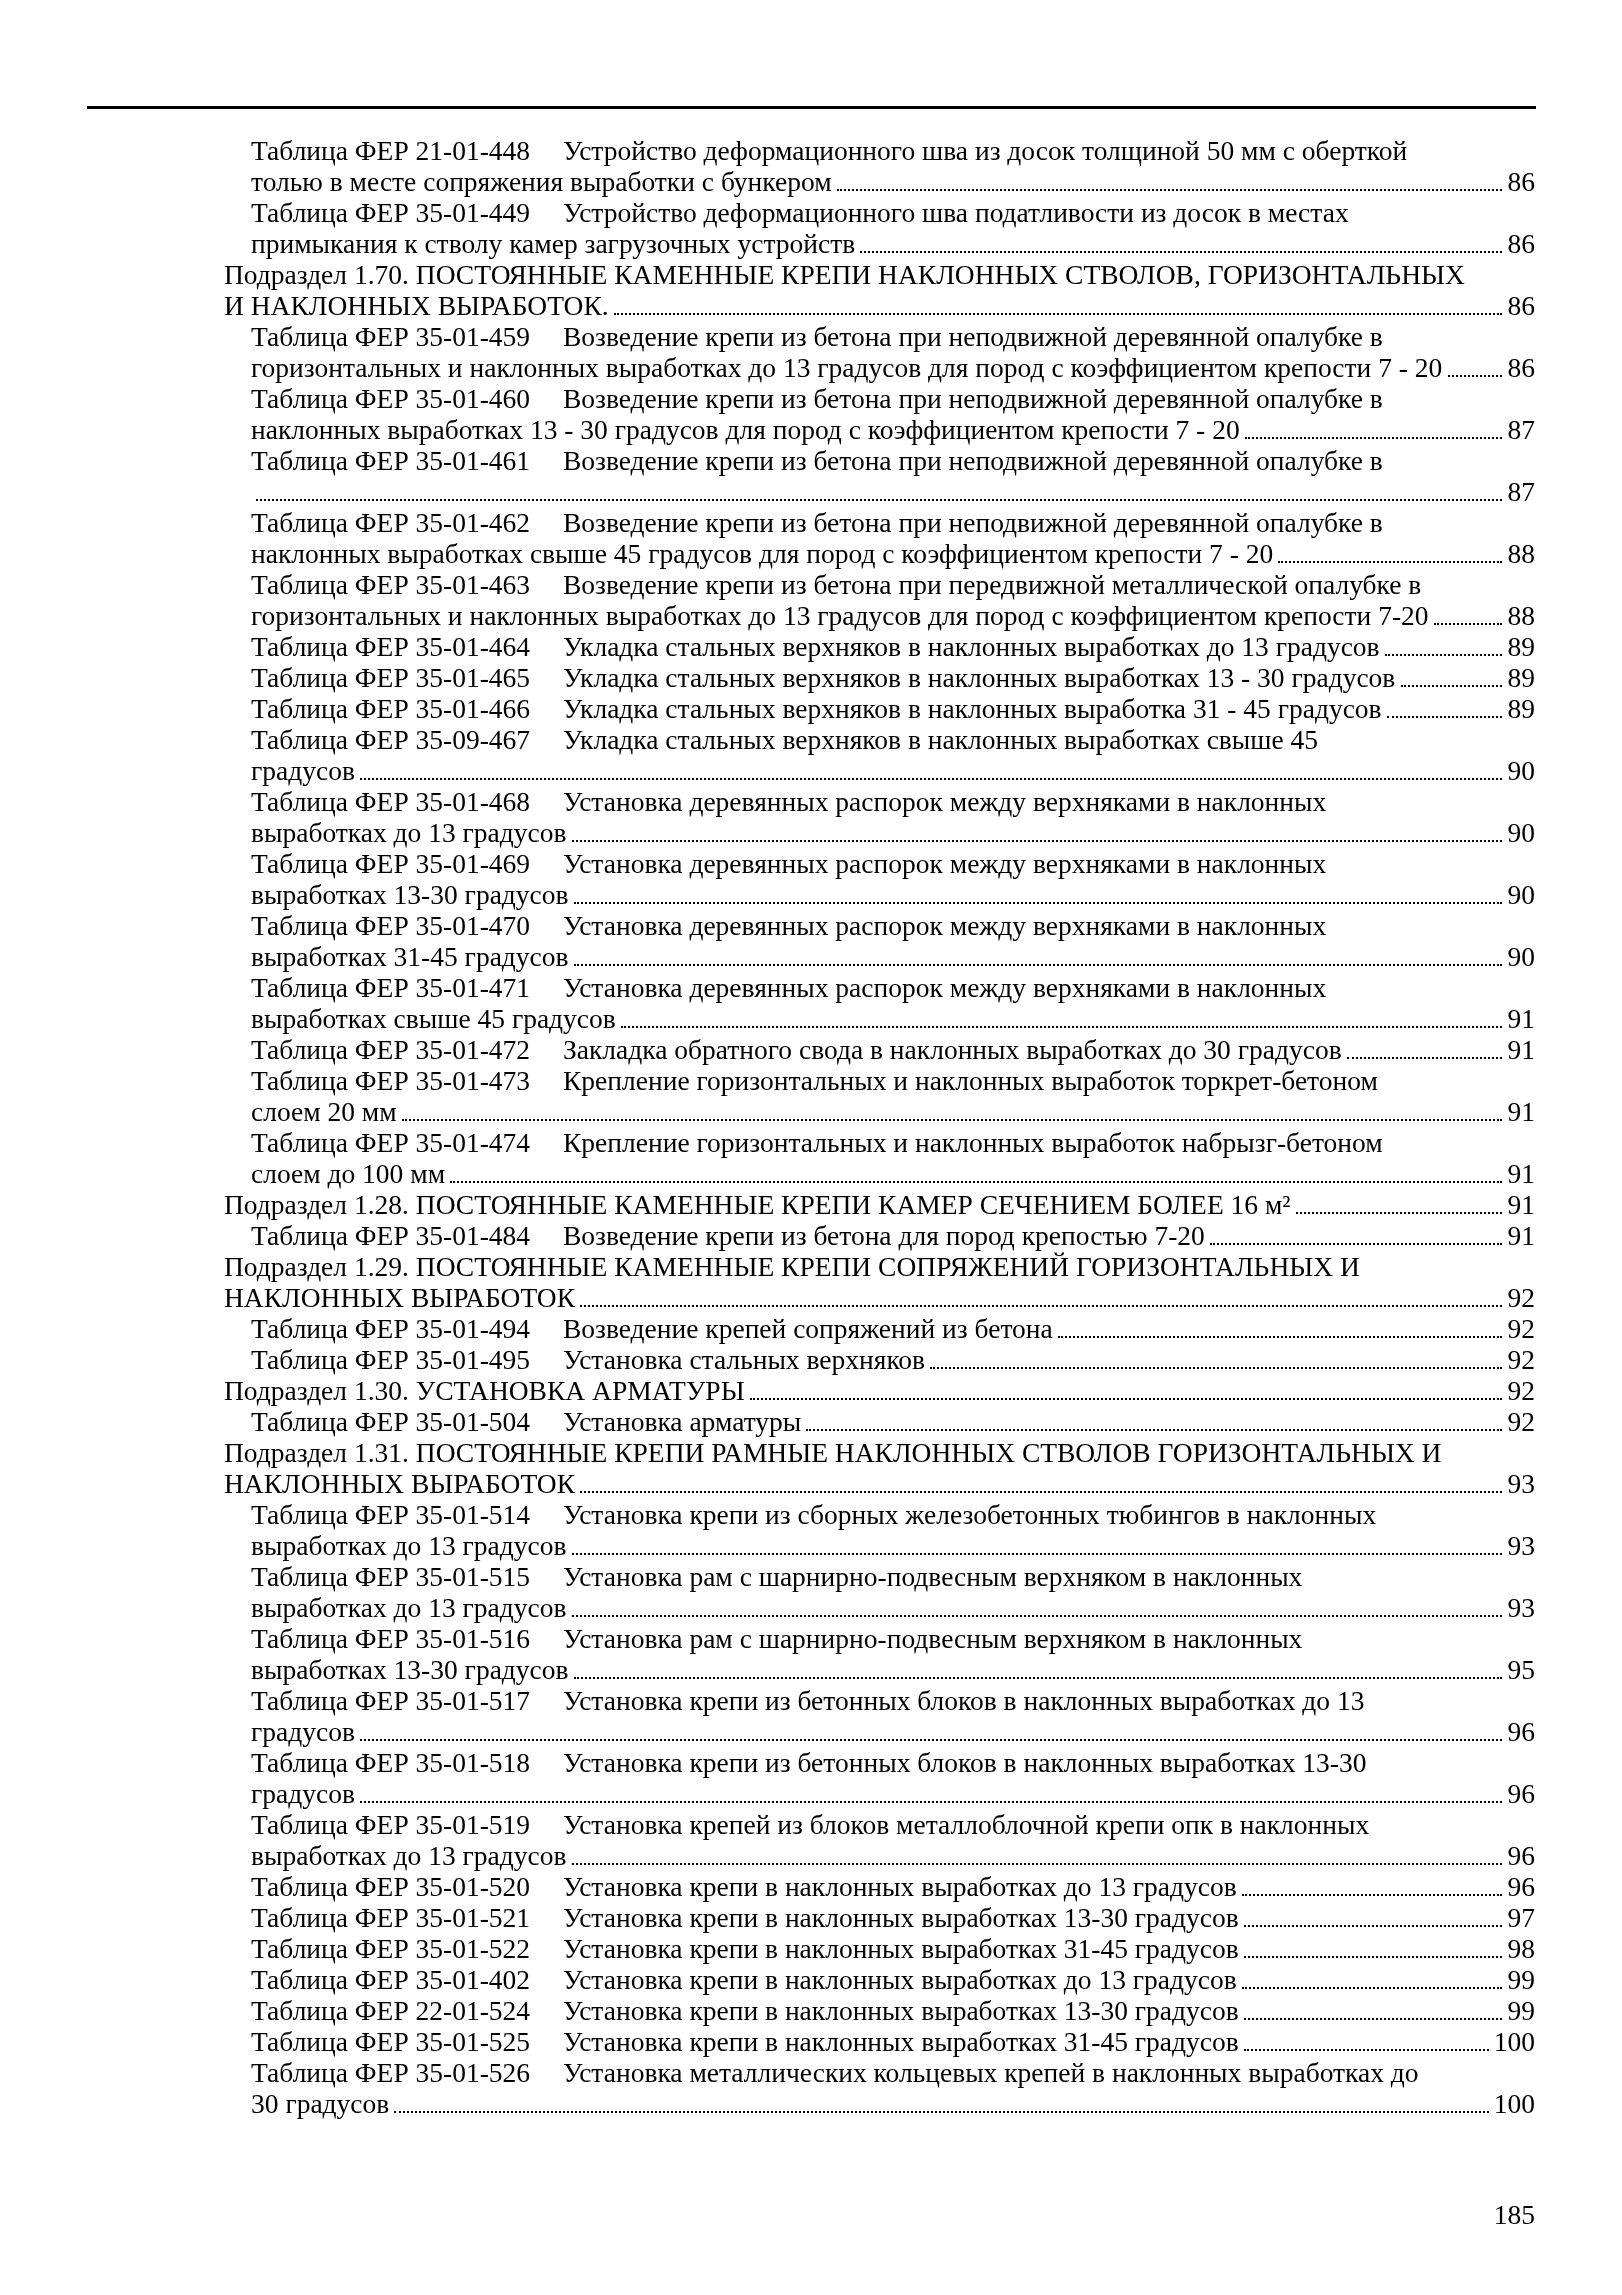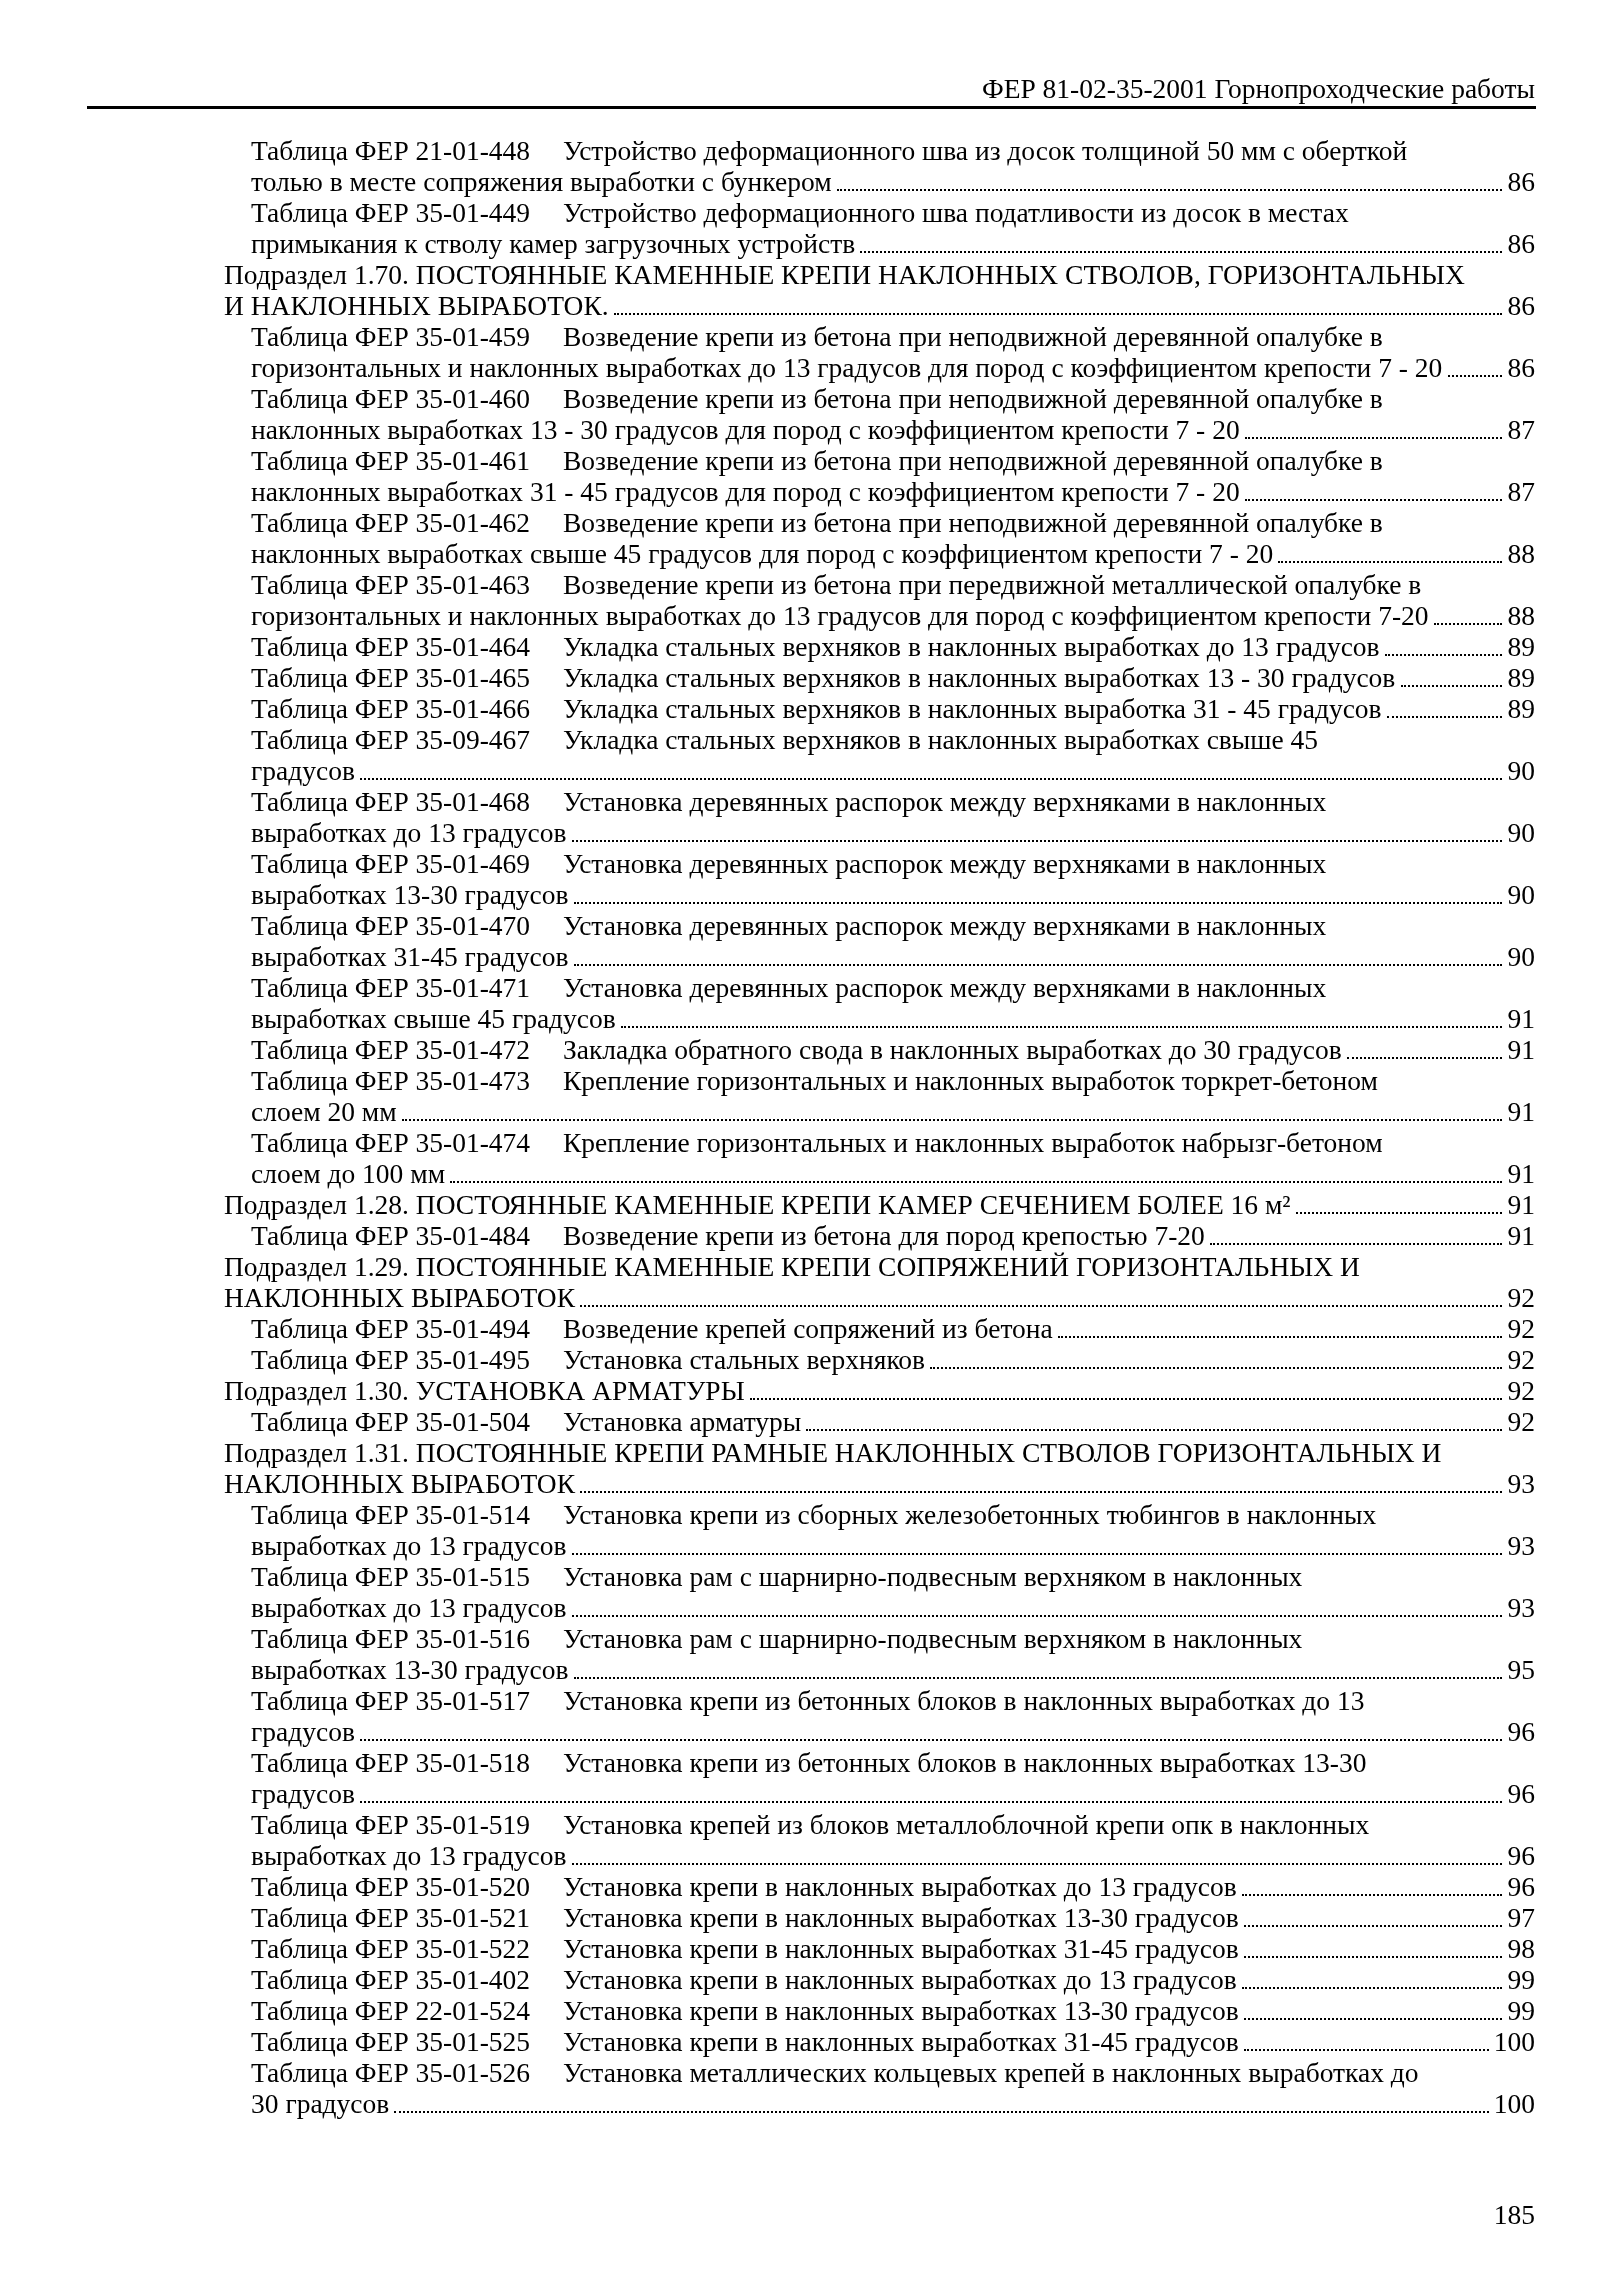--- a/index.html
+++ b/index.html
@@ -52,21 +52,20 @@
   .footer-pageno {
     position:absolute;
     top:2199px; right:88px;
     height:31px; line-height:31px;font-family:Liberation Serif, serif;
   }
 </style>
 </head>
 <body>
 
 <div class="page">
-  <div class="header-title">ФЕР 81-02-35-2001 Горнопроходческие работы</div>
   <div class="header-rule"></div>
   <div class="toc" id="toc">
       <div class="row indented">
         <span class="label">Таблица ФЕР 21-01-448</span>
         <span class="txt">Устройство деформационного шва из досок толщиной 50 мм с оберткой</span>
       </div>
       <div class="row indented">
         <span class="txt">толью в месте сопряжения выработки с бункером</span>
         <div class="leader"></div>
         <span class="pageno">86</span>
@@ -104,21 +103,20 @@
       <div class="row indented">
         <span class="txt">наклонных выработках 13 - 30 градусов для пород с коэффициентом крепости 7 - 20</span>
         <div class="leader"></div>
         <span class="pageno">87</span>
       </div>
       <div class="row indented">
         <span class="label">Таблица ФЕР 35-01-461</span>
         <span class="txt">Возведение крепи из бетона при неподвижной деревянной опалубке в</span>
       </div>
       <div class="row indented">
-        <span class="txt">наклонных выработках 31 - 45 градусов для пород с коэффициентом крепости 7 - 20</span>
         <div class="leader"></div>
         <span class="pageno">87</span>
       </div>
       <div class="row indented">
         <span class="label">Таблица ФЕР 35-01-462</span>
         <span class="txt">Возведение крепи из бетона при неподвижной деревянной опалубке в</span>
       </div>
       <div class="row indented">
         <span class="txt">наклонных выработках свыше 45 градусов для пород с коэффициентом крепости 7 - 20</span>
         <div class="leader"></div>

